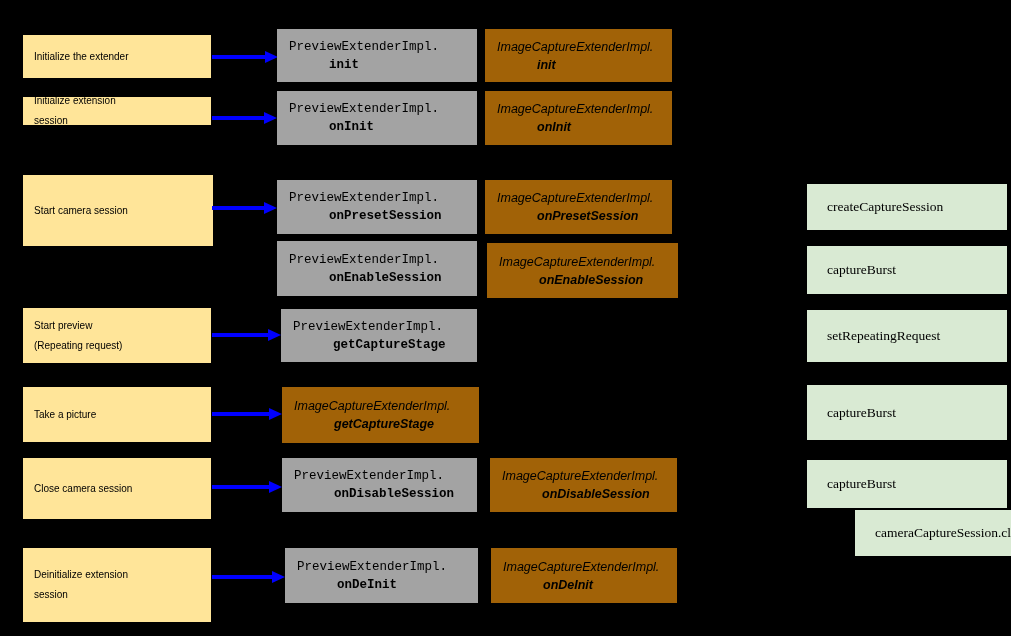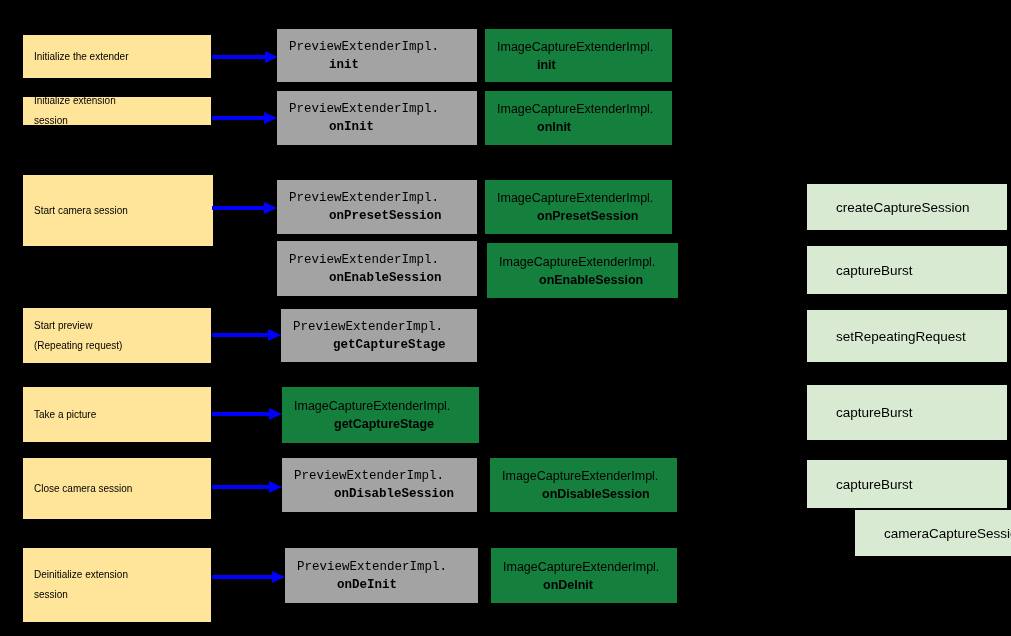--- a/index.html
+++ b/index.html
@@ -30,28 +30,29 @@
     padding-left: 11px;
     white-space: pre-line;
   }
   .call {
     font-size: 12.5px;
     line-height: 18px;
     padding-left: 12px;
     padding-right: 4px;
   }
   .preview { background: #a3a3a3; font-family: Liberation Mono, monospace; }
-  .imagecapture { background: #15803d; }
+  .imagecapture { background: #a16207; font-style: italic; }
   .call .cls { display: block; }
   .call .method { display: block; font-weight: bold; padding-left: 40px; }
   .camera2 {
     background: #d9ead3;
     font-size: 13.5px;
-    padding-left: 29px;
+    padding-left: 20px;
     padding-right: 4px;
+    font-family: Liberation Serif, serif;
   }
   .arrow {
     position: absolute;
     height: 12px;
   }
   .arrow .shaft {
     position: absolute;
     left: 0;
     right: 10px;
     top: 4px;

